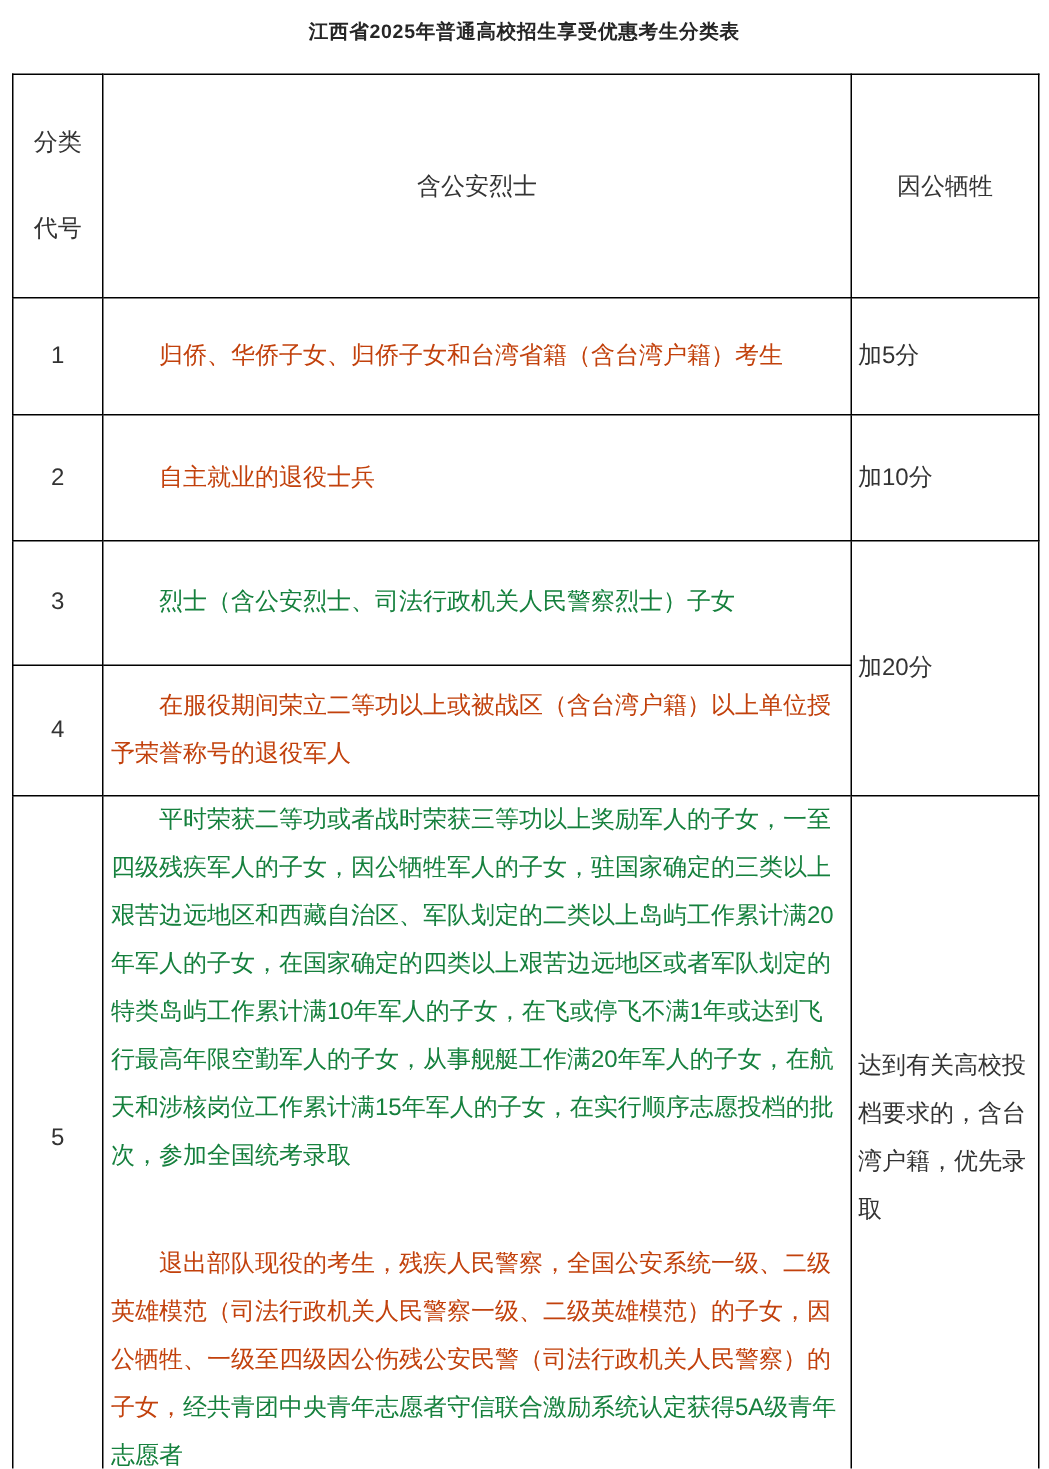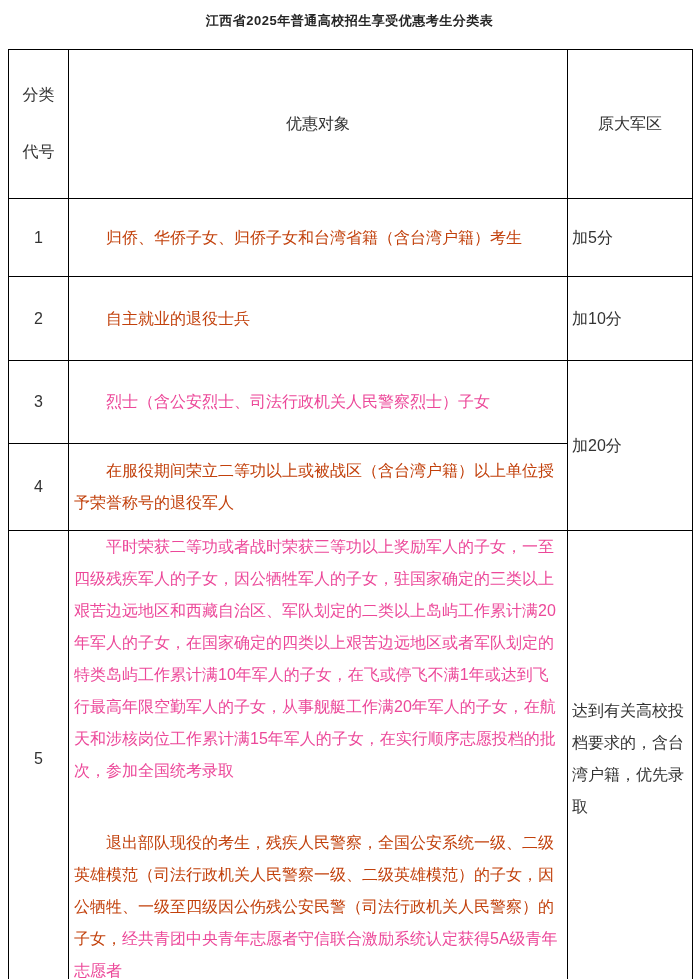--- a/index.html
+++ b/index.html
@@ -66,43 +66,43 @@
     text-indent: 2em;
     line-height: 2;
   }
   td.target-cell p + p {
     margin-top: 40px;
   }
   td.policy-cell {
     line-height: 2;
     padding: 0 4px;
   }
-  .gray-text { color: #ec4899; }
+  .gray-text { color: #15803d; }
   .dark-text { color: #c2410c; }
 </style>
 </head>
 <body>
 
 <h1 class="doc-title">江西省2025年普通高校招生享受优惠考生分类表</h1>
 
 <table class="classification-table">
   <colgroup>
     <col class="c-code">
     <col class="c-target">
     <col class="c-policy">
   </colgroup>
 
   <tbody>
       <tr class="h-header">
     <td class="header-cell">
       <div class="code-header-line1">分类</div>
       <div>代号</div>
     </td>
-    <td class="header-cell">优惠对象</td>
-    <td class="header-cell">原大军区</td>
+    <td class="header-cell">含公安烈士</td>
+    <td class="header-cell">因公牺牲</td>
   </tr>
 
   <tr class="h-r1">
     <td class="code-cell">1</td>
     <td class="target-cell indented dark-text">归侨、华侨子女、归侨子女和台湾省籍（含台湾户籍）考生</td>
     <td class="policy-cell">加5分</td>
   </tr>
 
   <tr class="h-r2">
     <td class="code-cell">2</td>

